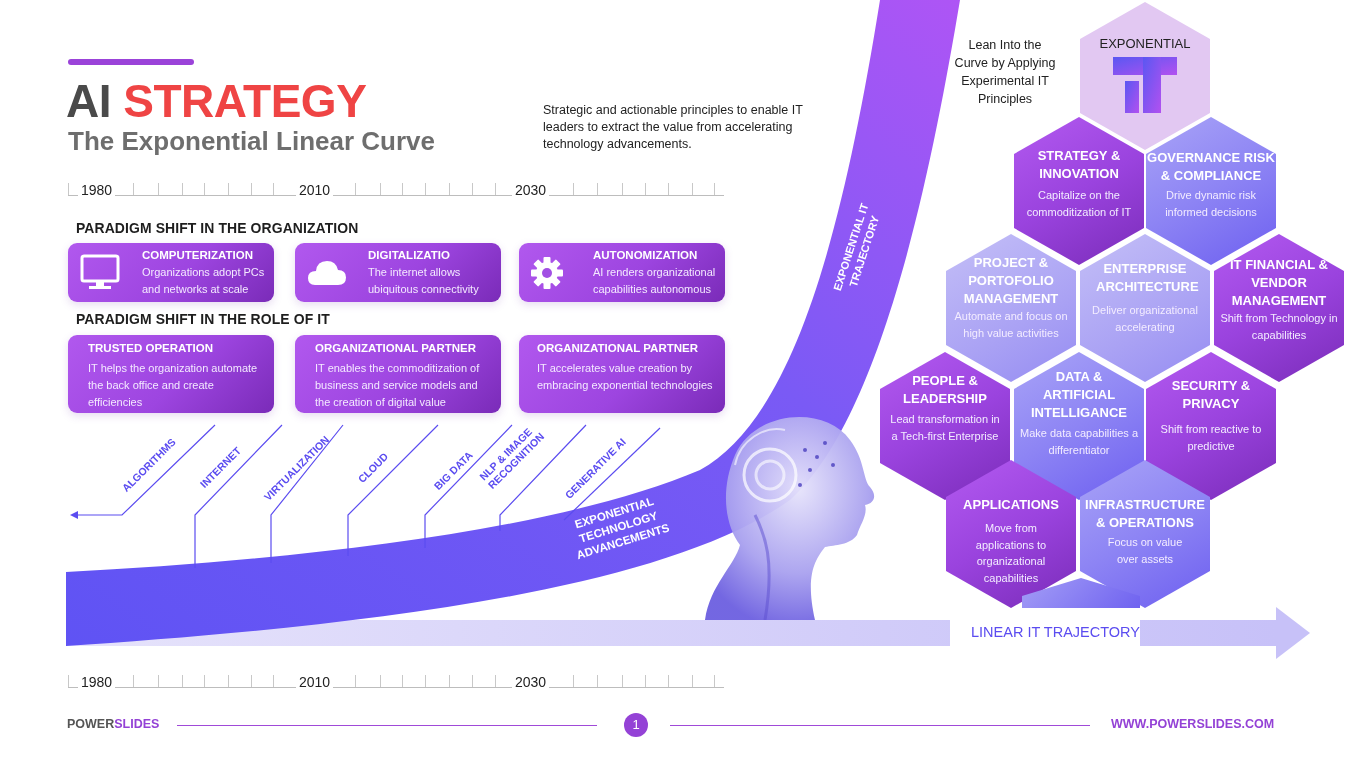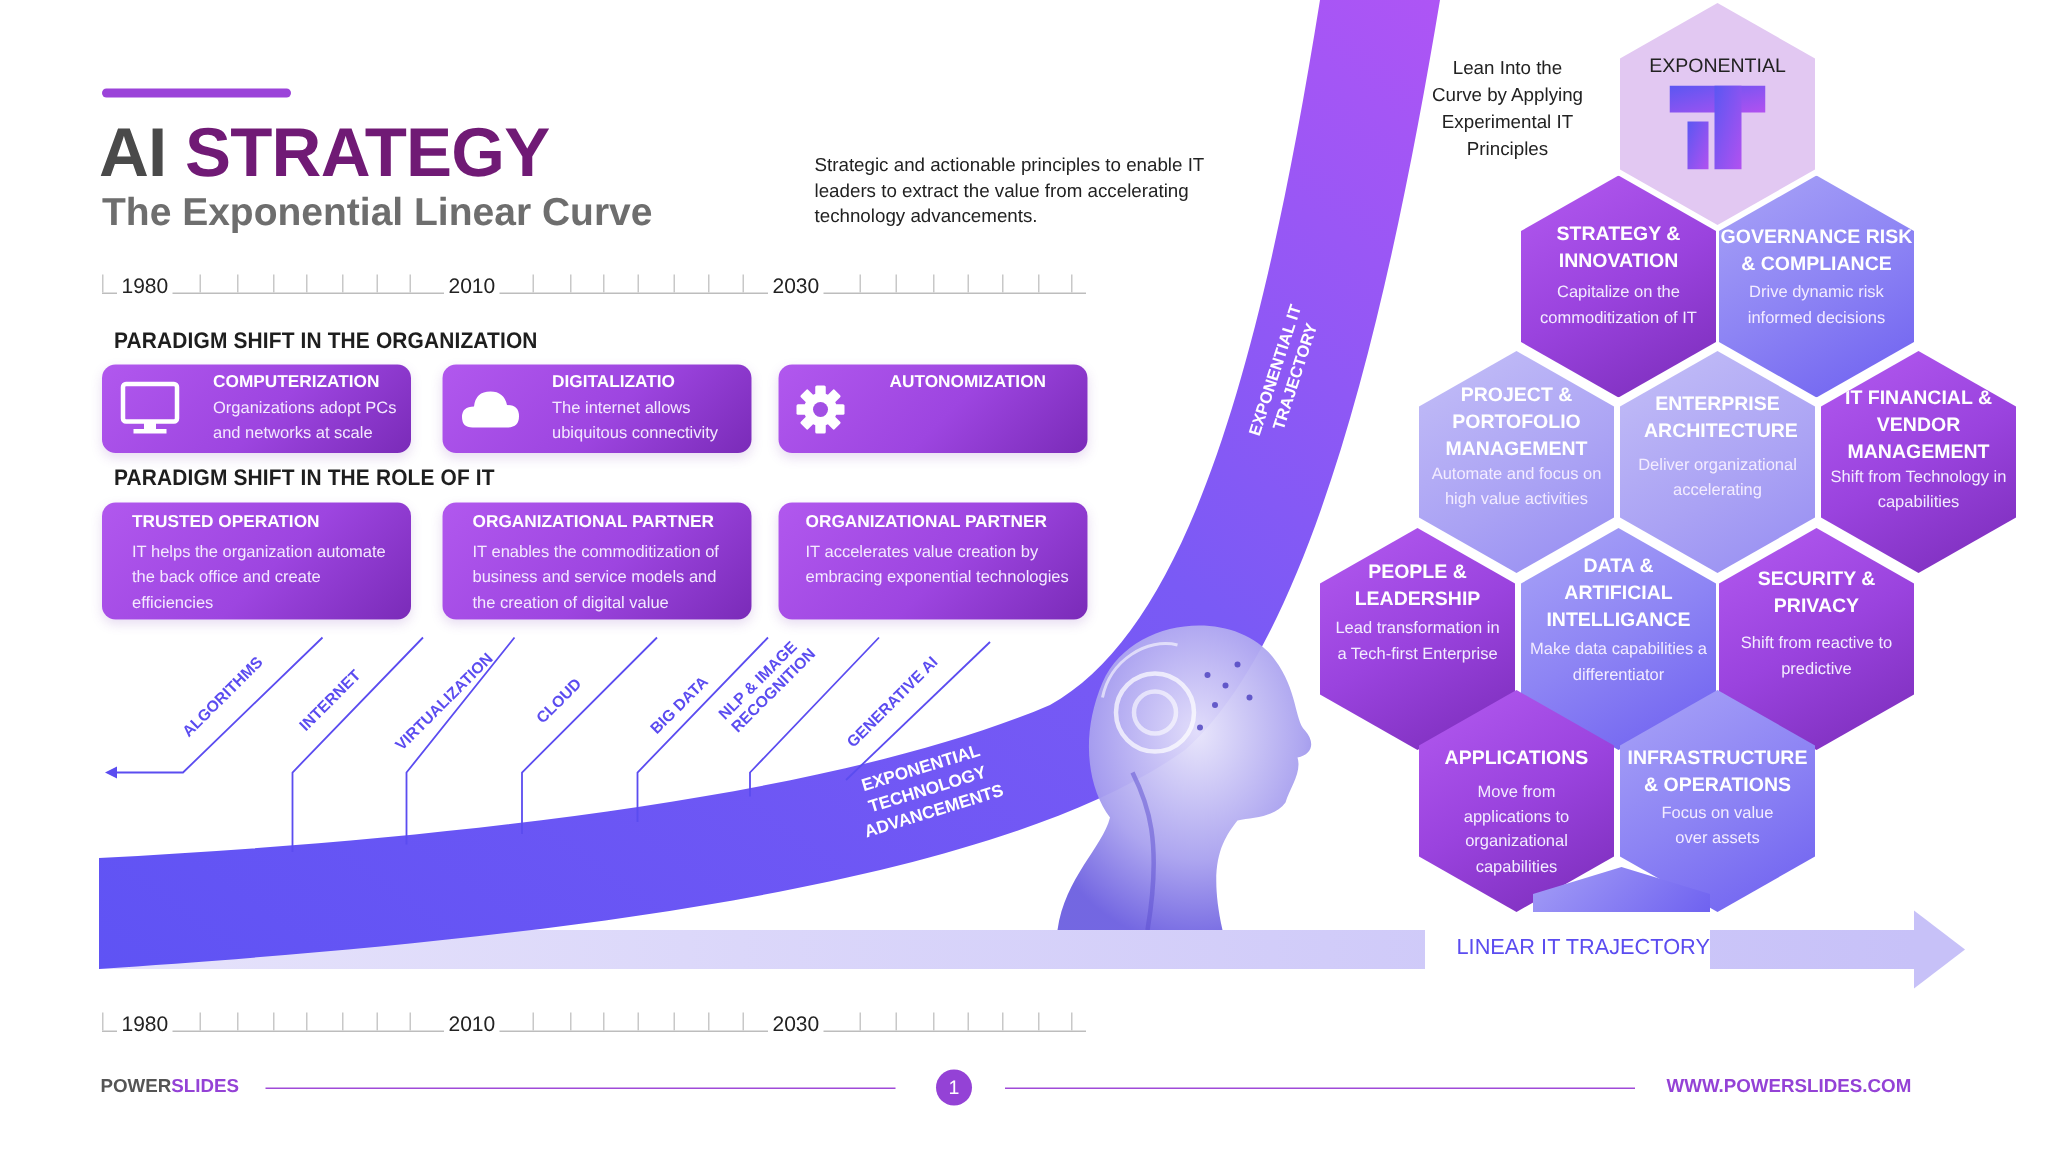--- a/index.html
+++ b/index.html
@@ -4,21 +4,21 @@
 <style>
   html, body { margin:0; padding:0; }
   body {
     width:1366px; height:768px; overflow:hidden; position:relative;
     background:#ffffff;
     font-family:"Liberation Sans", sans-serif;
   }
   .abs { position:absolute; }
   .accent-bar { left:68px; top:59px; width:126px; height:6px; border-radius:3px; background:#9b43d9; }
   .title { left:66px; top:74px; font-size:46px; font-weight:bold; letter-spacing:-0.5px; line-height:54px; color:#4a4a4a; white-space:nowrap; }
-  .title .purple { color:#701a75; }
+  .title .purple { color:#ef4444; }
   .subtitle { left:68px; top:126px; font-size:26px; font-weight:bold; color:#6e6e6e; white-space:nowrap; }
   .desc { left:543px; top:102px; width:260px; font-size:12.5px; line-height:17px; color:#222; }
 
   .timeline { left:68px; width:656px; height:14px; border-bottom:1px solid #bdbdbd; }
   .timeline .tick { position:absolute; bottom:0; width:1px; height:12px; background:#c8c8c8; }
   .timeline .year { position:absolute; bottom:-3px; font-size:14px; color:#222; background:#fff; padding:0 3px; }
 
   .section-h { left:76px; font-size:15px; font-weight:bold; color:#1e1e1e; letter-spacing:0.1px; white-space:nowrap; transform:scaleX(0.93); transform-origin:left; }
 
   .card {
@@ -105,20 +105,21 @@
     <g transform="translate(18,20)" fill="#fff">
       <rect x="-3.5" y="-16" width="7" height="32" rx="1"></rect>
       <rect x="-3.5" y="-16" width="7" height="32" rx="1" transform="rotate(45)"></rect>
       <rect x="-3.5" y="-16" width="7" height="32" rx="1" transform="rotate(90)"></rect>
       <rect x="-3.5" y="-16" width="7" height="32" rx="1" transform="rotate(135)"></rect>
       <circle r="11"></circle>
       <circle r="5" fill="#a24fe4"></circle>
     </g>
   </svg>
   <div class="ctitle" style="left:74px;top:6px;">AUTONOMIZATION</div>
+  <div class="ctext" style="left:74px;top:21px;width:130px;">AI renders organizational capabilities autonomous</div>
 </div>
 
 <div class="abs section-h" style="top:310px;">PARADIGM SHIFT IN THE ROLE OF IT</div>
 
 <div class="card" style="left:68px;top:335px;width:206px;height:78px;">
   <div class="ctitle" style="left:20px;top:7px;">TRUSTED OPERATION</div>
   <div class="ctext" style="left:20px;top:25px;width:178px;">IT helps the organization automate the back office and create efficiencies</div>
 </div>
 <div class="card" style="left:295px;top:335px;width:206px;height:78px;">
   <div class="ctitle" style="left:20px;top:7px;">ORGANIZATIONAL PARTNER</div>

